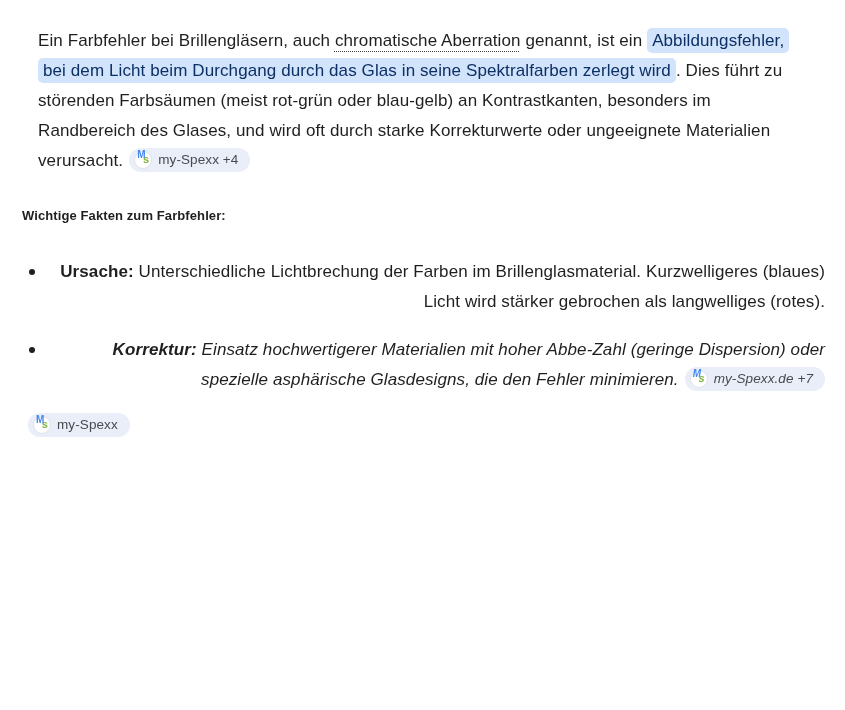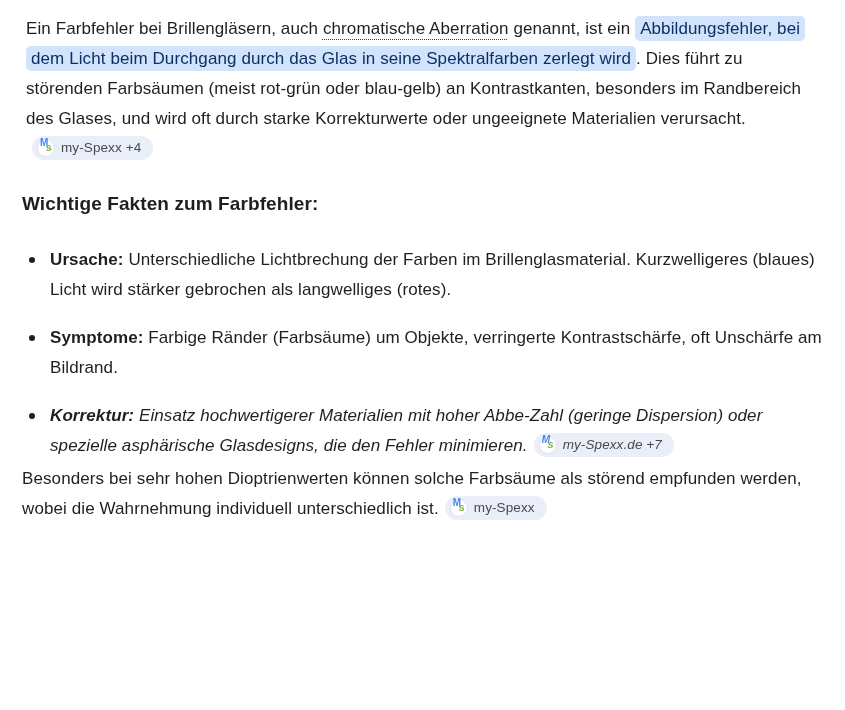--- a/index.html
+++ b/index.html
@@ -17,21 +17,21 @@
   body{
     width:845px;height:710px;overflow:hidden;
     background:var(--page-bg);
     color:var(--body-text);
     font-family:"Liberation Sans","DejaVu Sans",sans-serif;
     font-size:17px;line-height:30px;
     letter-spacing:0.1px;
   }
   .content{padding:10px 20px 0 22px;max-width:845px;}
 
-  p{margin:4px;}
+  p{margin:16px;}
   .intro{max-width:803px;}
   .outro{max-width:803px;margin:0;}
 
   .glossary-term{
     text-decoration:underline;
     text-decoration-style:dotted;
     text-decoration-color:#3c4043;
     text-decoration-thickness:1px;
     text-underline-offset:5px;
     cursor:pointer;
@@ -41,25 +41,25 @@
     color:var(--highlight-text);
     font-weight:500;
     padding:3px 5px;
     border-radius:5px;
     -webkit-box-decoration-break:clone;
     box-decoration-break:clone;
     cursor:pointer;
   }
 
   .facts-heading{
-    font-size:19px;font-weight:700;color:var(--body-text);
+    font-size:13px;font-weight:700;color:var(--body-text);
     margin:25px 0 0;line-height:30px;
   }
 
-  ul.facts{list-style:none;margin:26px 0 3px;padding:0 0 0 28px;max-width:803px;}
+  ul.facts{list-style:none;margin:26px 0 16px;padding:0 0 0 28px;max-width:803px;text-align:right;}
   ul.facts li{position:relative;margin:0 0 18px;}
   ul.facts li:last-child{margin-bottom:0;font-style:italic;}
   ul.facts li::before{
     content:"";position:absolute;left:-21px;top:12px;
     width:6px;height:6px;border-radius:50%;background:#1f1f1f;
   }
   .fact-label{font-weight:700;}
 
   .chip{
     display:inline-flex;align-items:center;gap:6px;
@@ -99,31 +99,30 @@
           <span class="fav-m">M</span>
           <span class="fav-s">s</span>
         </span>
         <span class="chip-label">my-Spexx +4</span>
       </span></p>
 
   <h3 class="facts-heading">Wichtige Fakten zum Farbfehler:</h3>
 
   <ul class="facts">
     <li><span class="fact-label">Ursache:</span> <span>Unterschiedliche Lichtbrechung der Farben im Brillenglasmaterial. Kurzwelligeres (blaues) Licht wird stärker gebrochen als langwelliges (rotes).</span></li>
-    <li><span class="fact-label">Symptome:</span> <span>Farbige Ränder (Farbsäume) um Objekte, verringerte Kontrastschärfe, oft Unschärfe am Bildrand.</span></li>
     <li><span class="fact-label">Korrektur:</span> <span>Einsatz hochwertigerer Materialien mit hoher Abbe-Zahl (geringe Dispersion) oder spezielle asphärische Glasdesigns, die den Fehler minimieren.</span><span class="chip">
           <span class="favicon">
             <span class="fav-m">M</span>
             <span class="fav-s">s</span>
           </span>
           <span class="chip-label">my-Spexx.de +7</span>
         </span></li>
   </ul>
 
-  <p class="outro"><span>Besonders bei sehr hohen Dioptrienwerten können solche Farbsäume als störend empfunden werden, wobei die Wahrnehmung individuell unterschiedlich ist.</span><span class="chip">
+  <p class="outro"><span class="chip">
         <span class="favicon">
           <span class="fav-m">M</span>
           <span class="fav-s">s</span>
         </span>
         <span class="chip-label">my-Spexx</span>
       </span></p>
 
 </div>
 
 </body></html>

